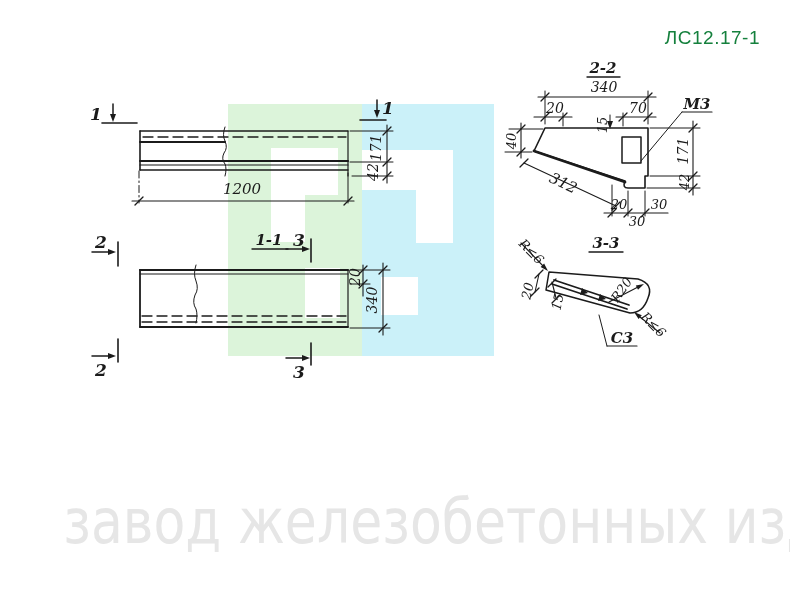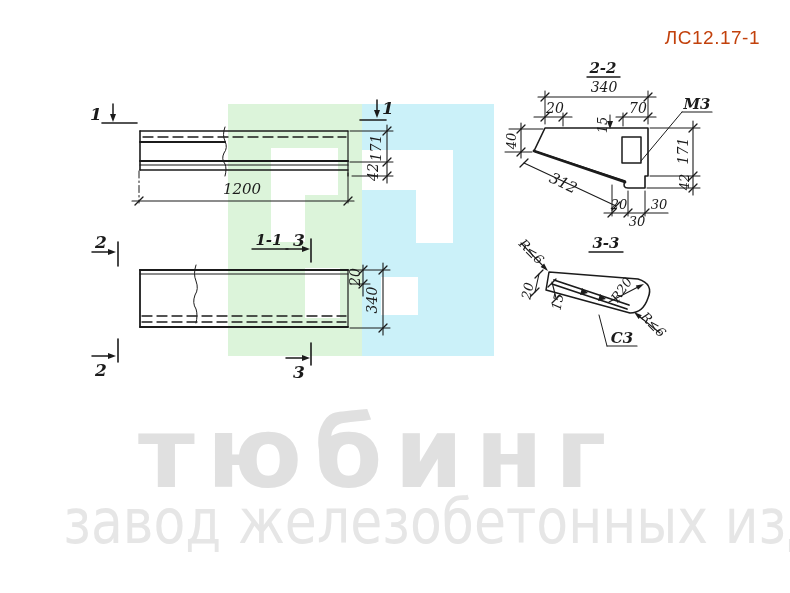--- a/index.html
+++ b/index.html
@@ -34,40 +34,39 @@
   .dim{font:italic 14px "DejaVu Serif",serif;}
   .dim-lg{font:italic 15px "DejaVu Serif",serif;}
   .dim-sm{font:italic 13px "DejaVu Serif",serif;}
   .vtitle{font:italic 600 15px "DejaVu Serif",serif;}
   .marker{font:italic 600 17px "DejaVu Serif",serif;}
   .callout{font:italic 600 15px "DejaVu Serif",serif;}
   
   .doc-title{
     position:absolute;top:27px;right:30px;
     font-family:"Liberation Sans",sans-serif;font-size:19px;
-    letter-spacing:.5px;color:#c2410c;
+    letter-spacing:.5px;color:#15803d;
   }
 </style>
 </head>
 <body>
 
 <div class="stage">
 
   <div class="logo">
     <div class="sq sq-green"></div>
     <div class="sq sq-blue"></div>
     <div class="px" style="left:271px;top:148px;width:67px;height:47px;"></div>
     <div class="px" style="left:271px;top:195px;width:34px;height:47px;"></div>
     <div class="px" style="left:305px;top:268px;width:35px;height:50px;"></div>
     <div class="px" style="left:362px;top:150px;width:91px;height:40px;"></div>
     <div class="px" style="left:416px;top:190px;width:37px;height:53px;"></div>
     <div class="px" style="left:381px;top:277px;width:37px;height:38px;"></div>
   </div>
 
-  <div class="brand">тюбинг</div>
   <div class="brand-sub">завод железобетонных изделий</div>
 
   <svg class="drawing" width="790" height="593" viewBox="0 0 790 593">
 
     <g>
       <path class="ln" stroke-width="1.4" d="M140,131 H348"></path>
       <path class="ln" stroke-width="1.3" stroke-dasharray="10 5" d="M143,137 H346"></path>
       <path class="ln" stroke-width="2.2" d="M140,142 H225"></path>
       <path class="ln" stroke-width="2.2" d="M140,161 H348"></path>
       <path class="ln" stroke-width="1.1" d="M140,165 H348"></path>

